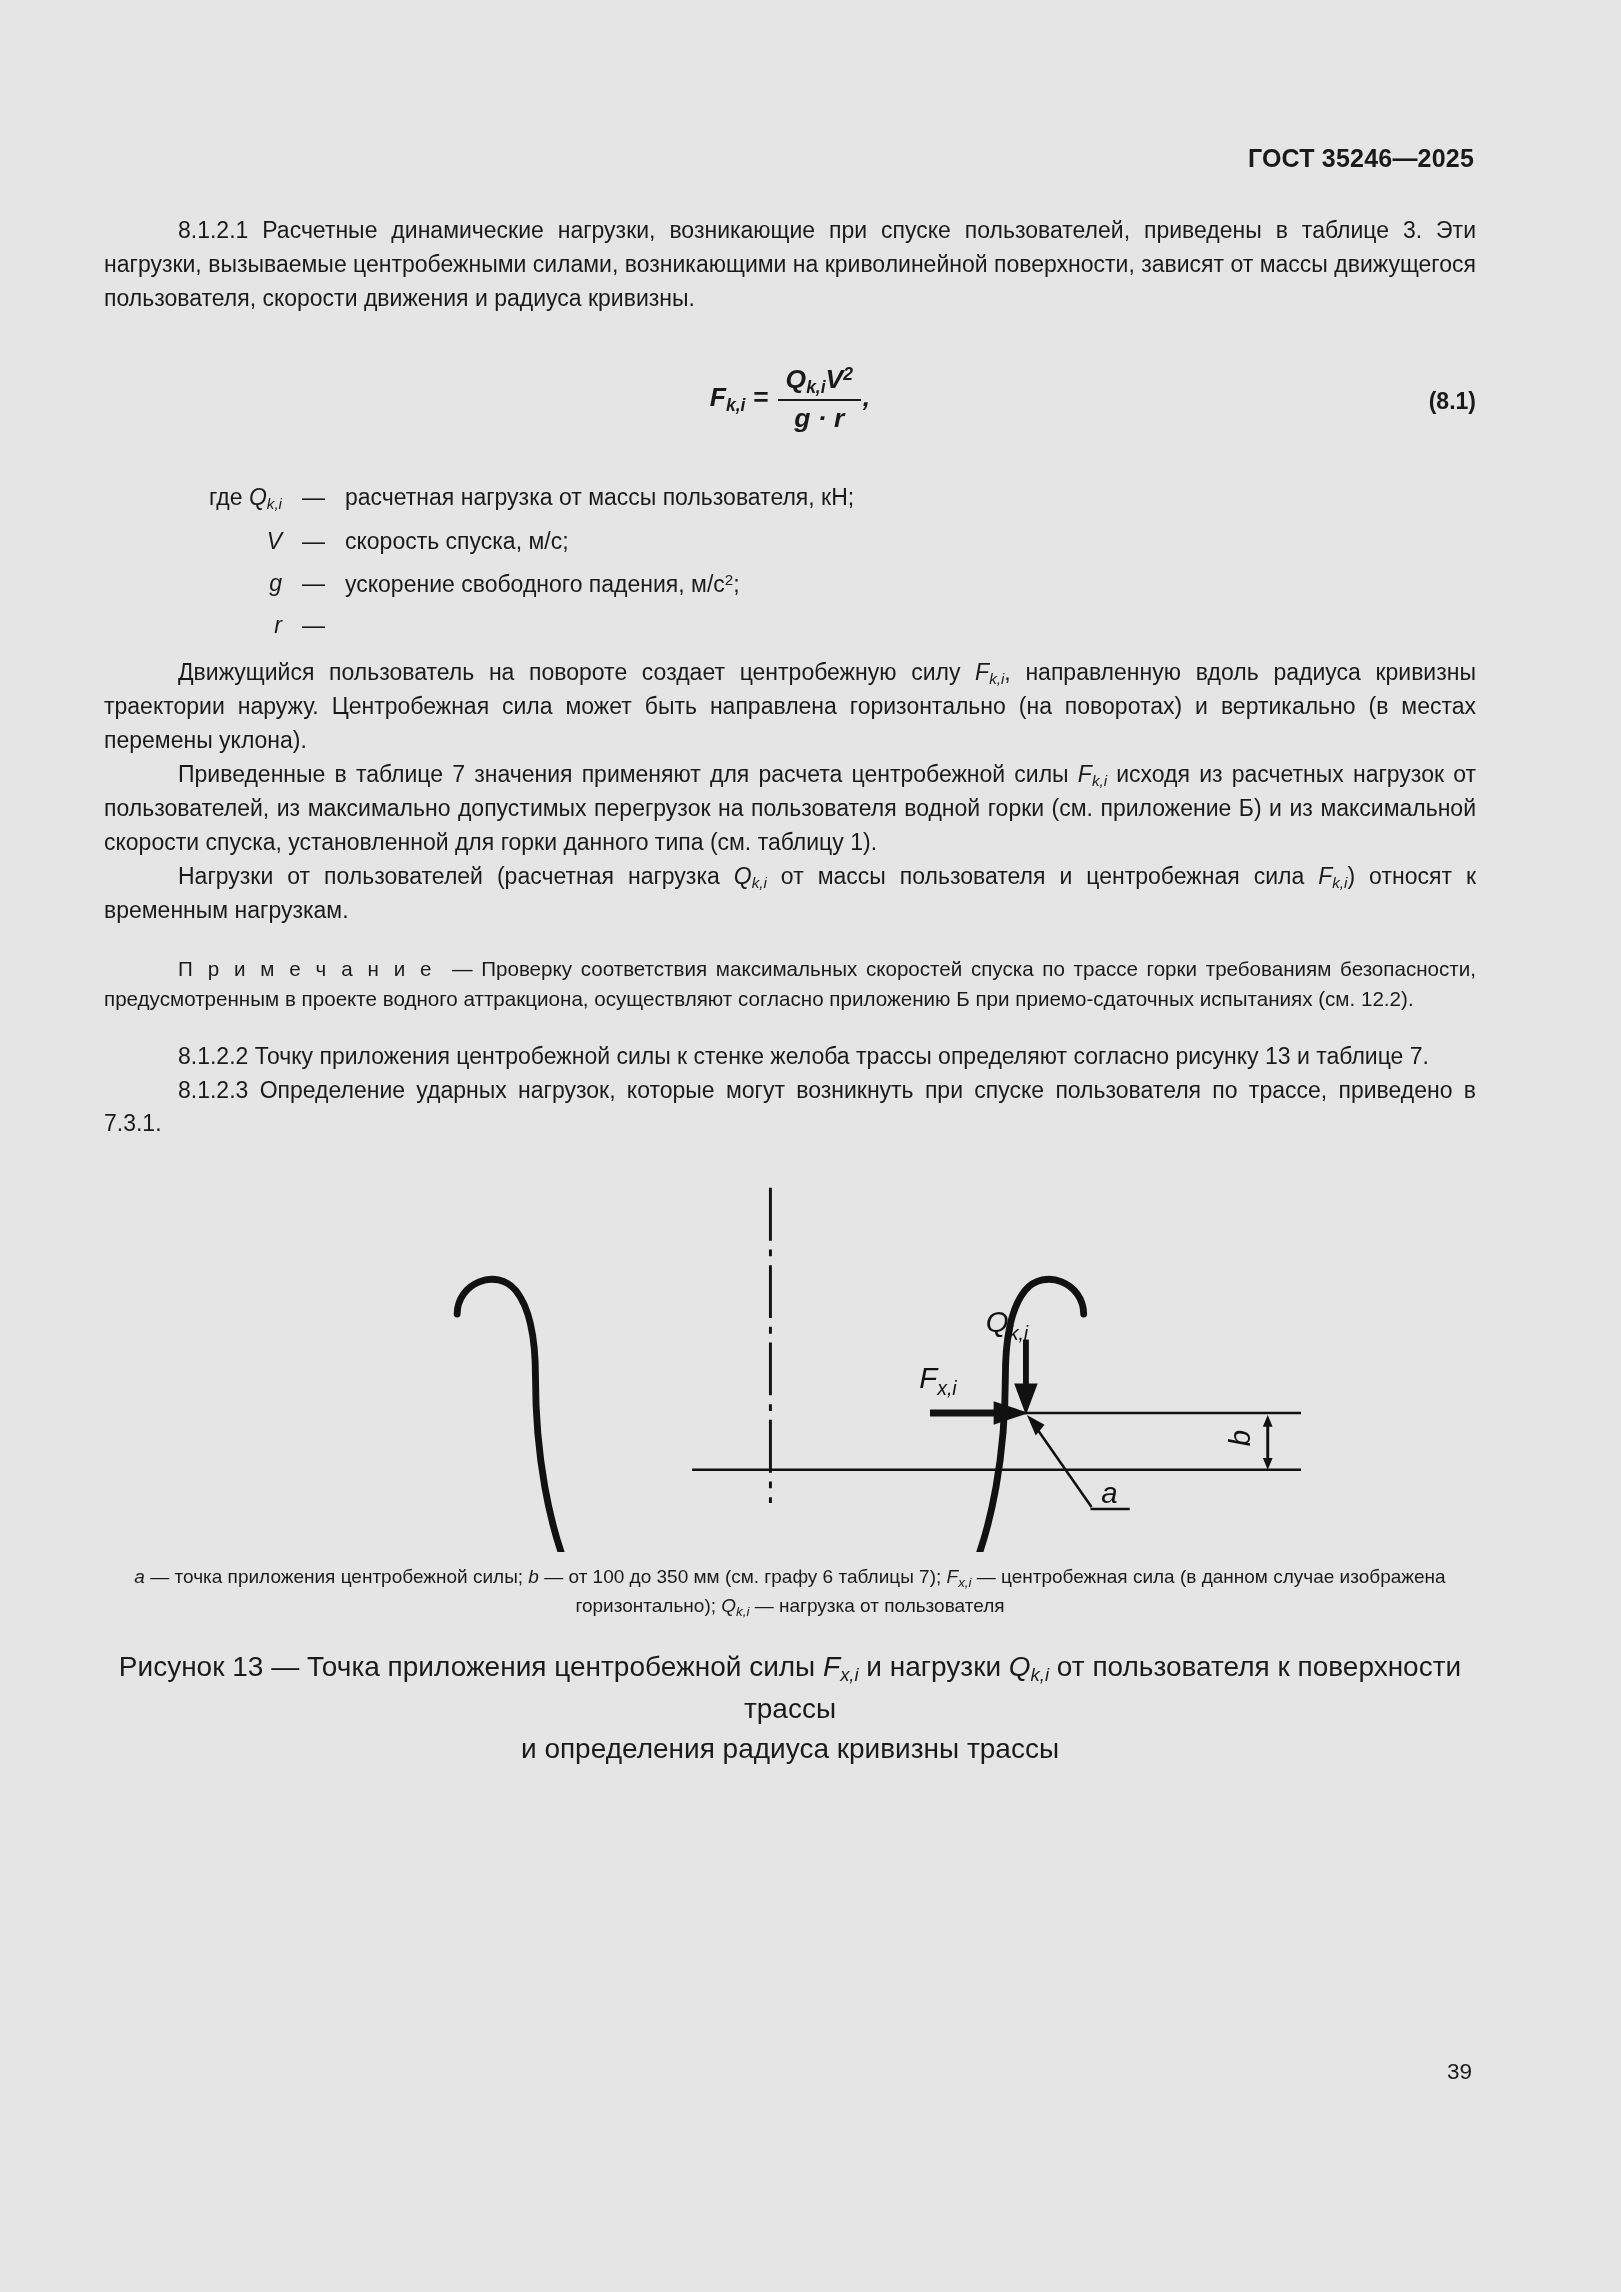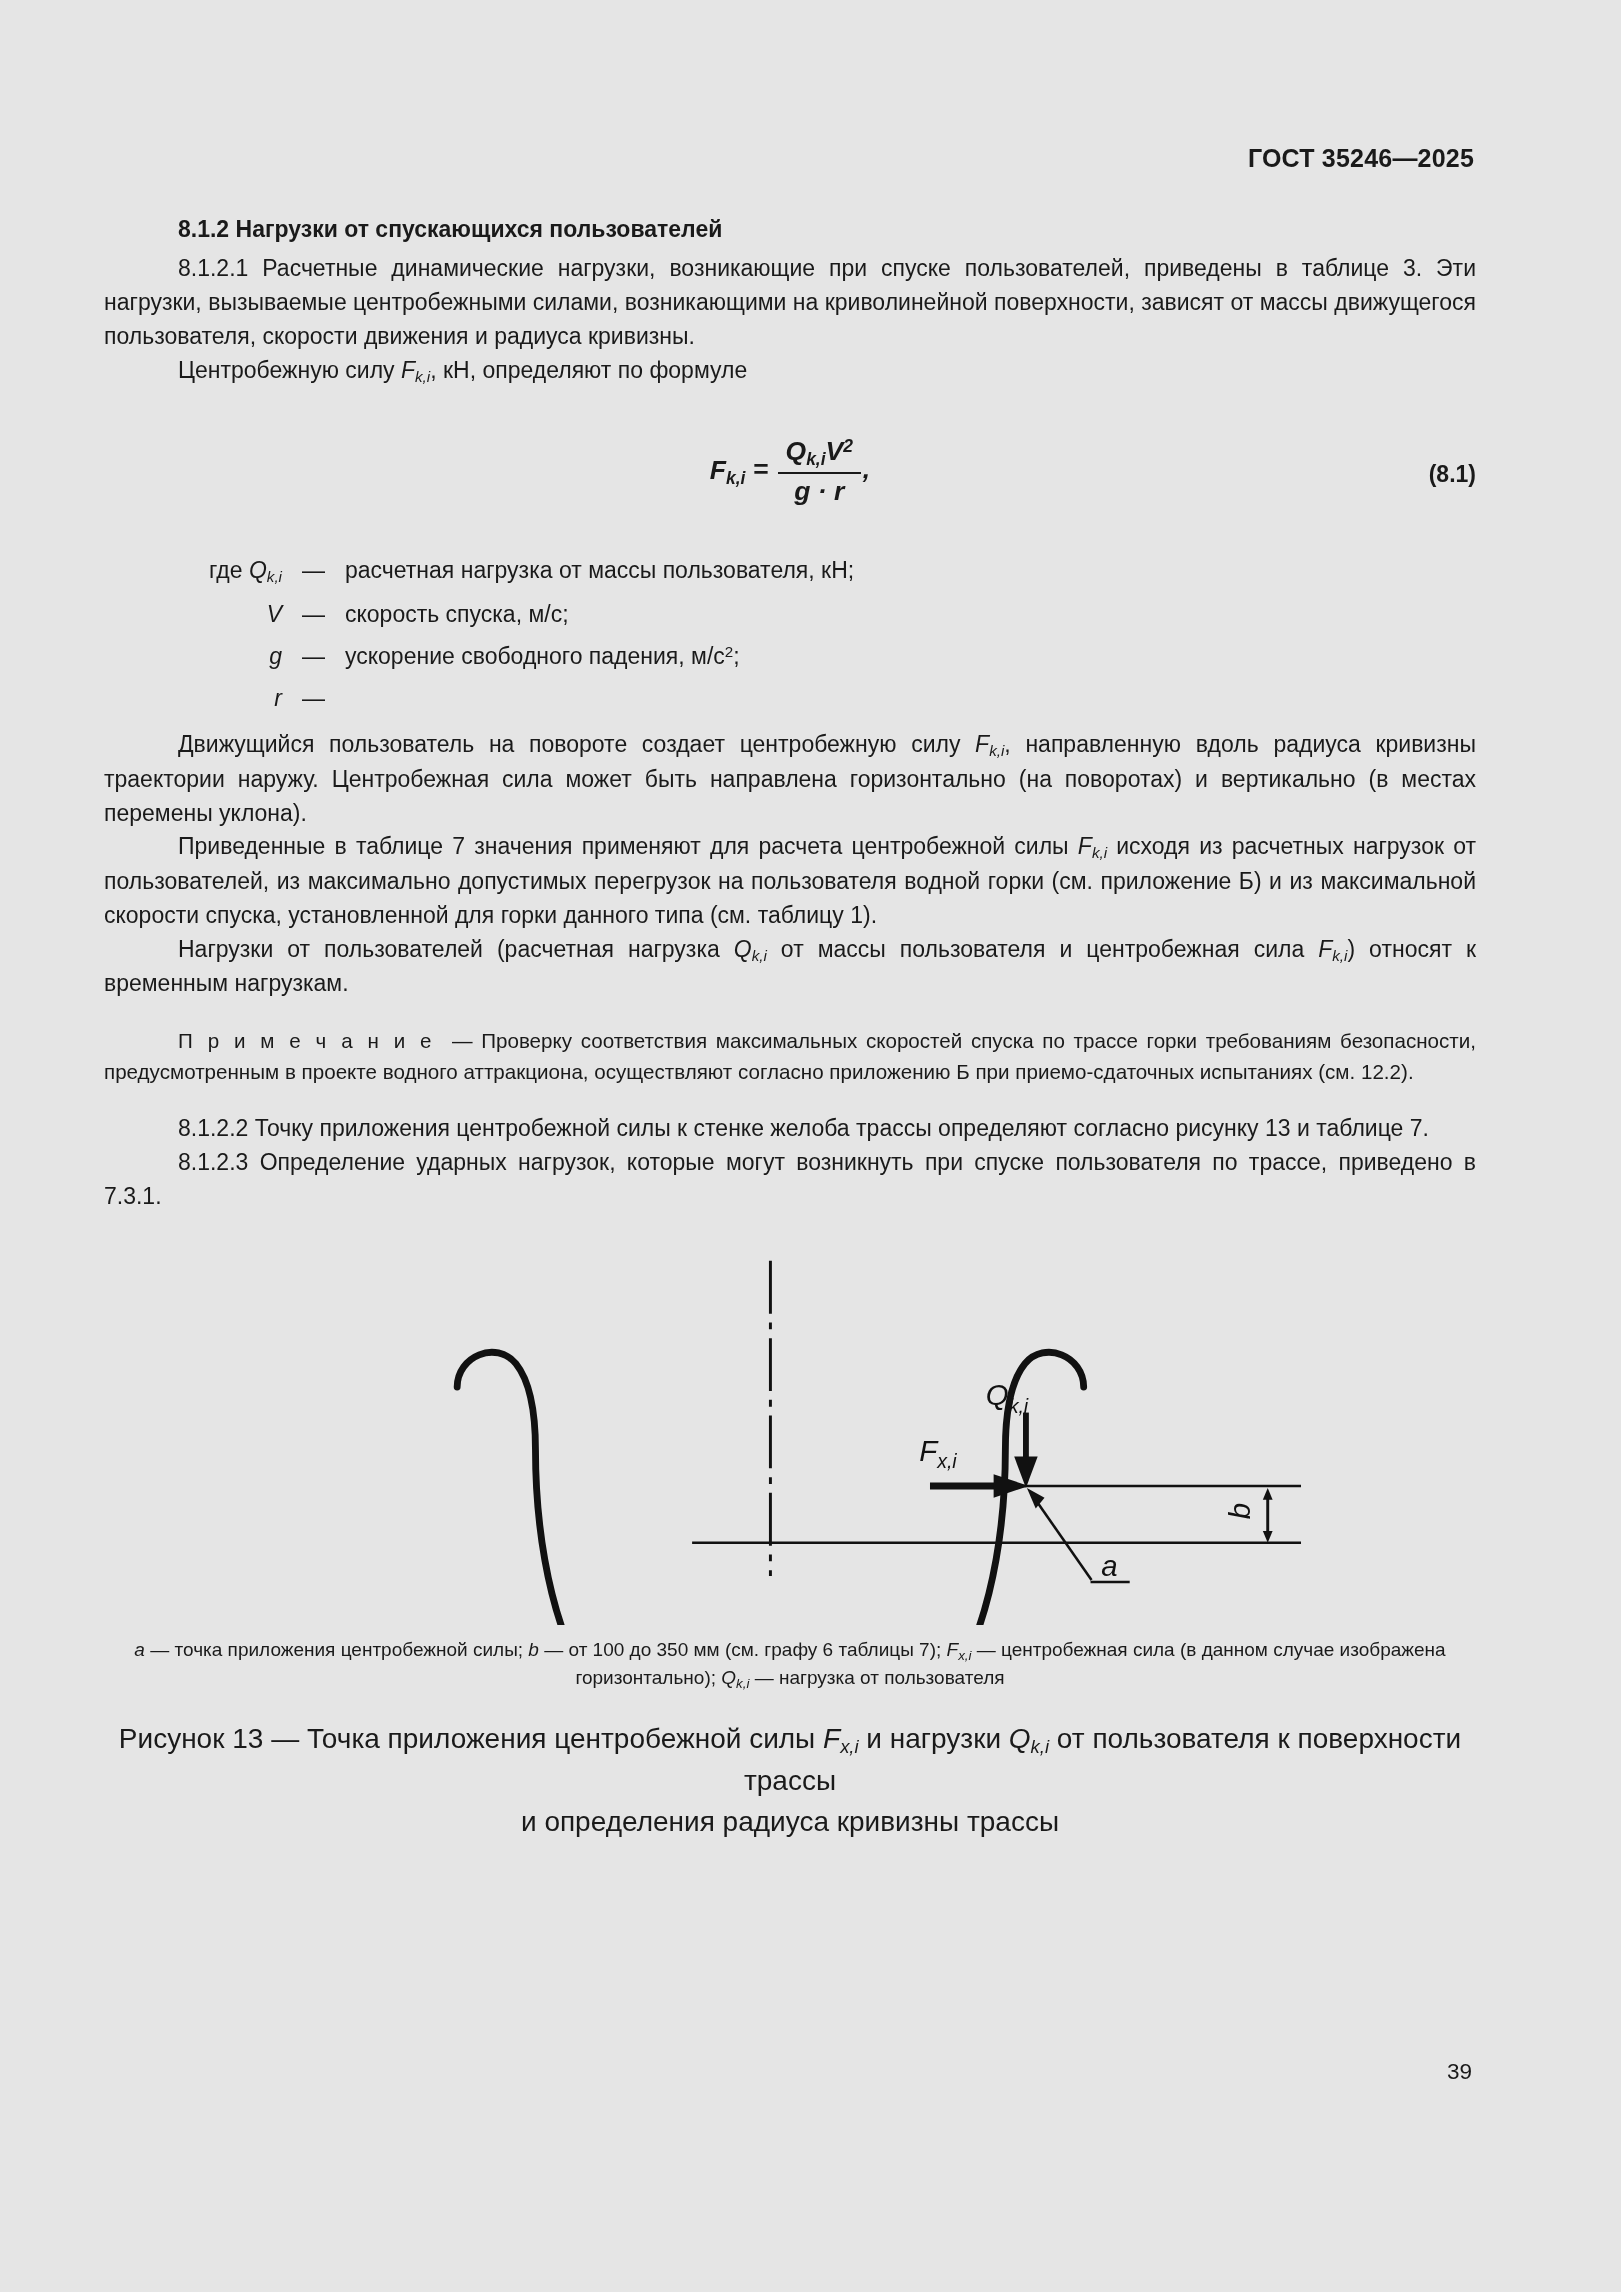--- a/index.html
+++ b/index.html
@@ -152,25 +152,23 @@
 </style>
 </head>
 <body>
 
 <div class="page">
 
   <div class="header">ГОСТ 35246—2025</div>
 
   <div class="content">
 
-    <h3 class="h-sub">8.1.2 Нагрузки от спускающихся пользователей</h3>
 
     <p class="body">8.1.2.1 Расчетные динамические нагрузки, возникающие при спуске пользователей, приведены в таблице 3. Эти нагрузки, вызываемые центробежными силами, возникающими на криволинейной поверхности, зависят от массы движущегося пользователя, скорости движения и радиуса кривизны.</p>
 
-    <p class="body"><span>Центробежную силу </span><span class="it">F<sub>k,i</sub></span><span>, кН, определяют по формуле</span></p>
 
     <div class="formula-row">
       <div class="formula">
         <span class="bi"><span>F</span><sub>k,i</sub></span>
         <span class="bi">=</span>
         <span class="frac">
           <span class="num bi"><span>Q</span><sub>k,i</sub><span>V</span><sup>2</sup></span>
           <span class="den bi">g · r</span>
         </span><span class="bi">,</span>
       </div>

